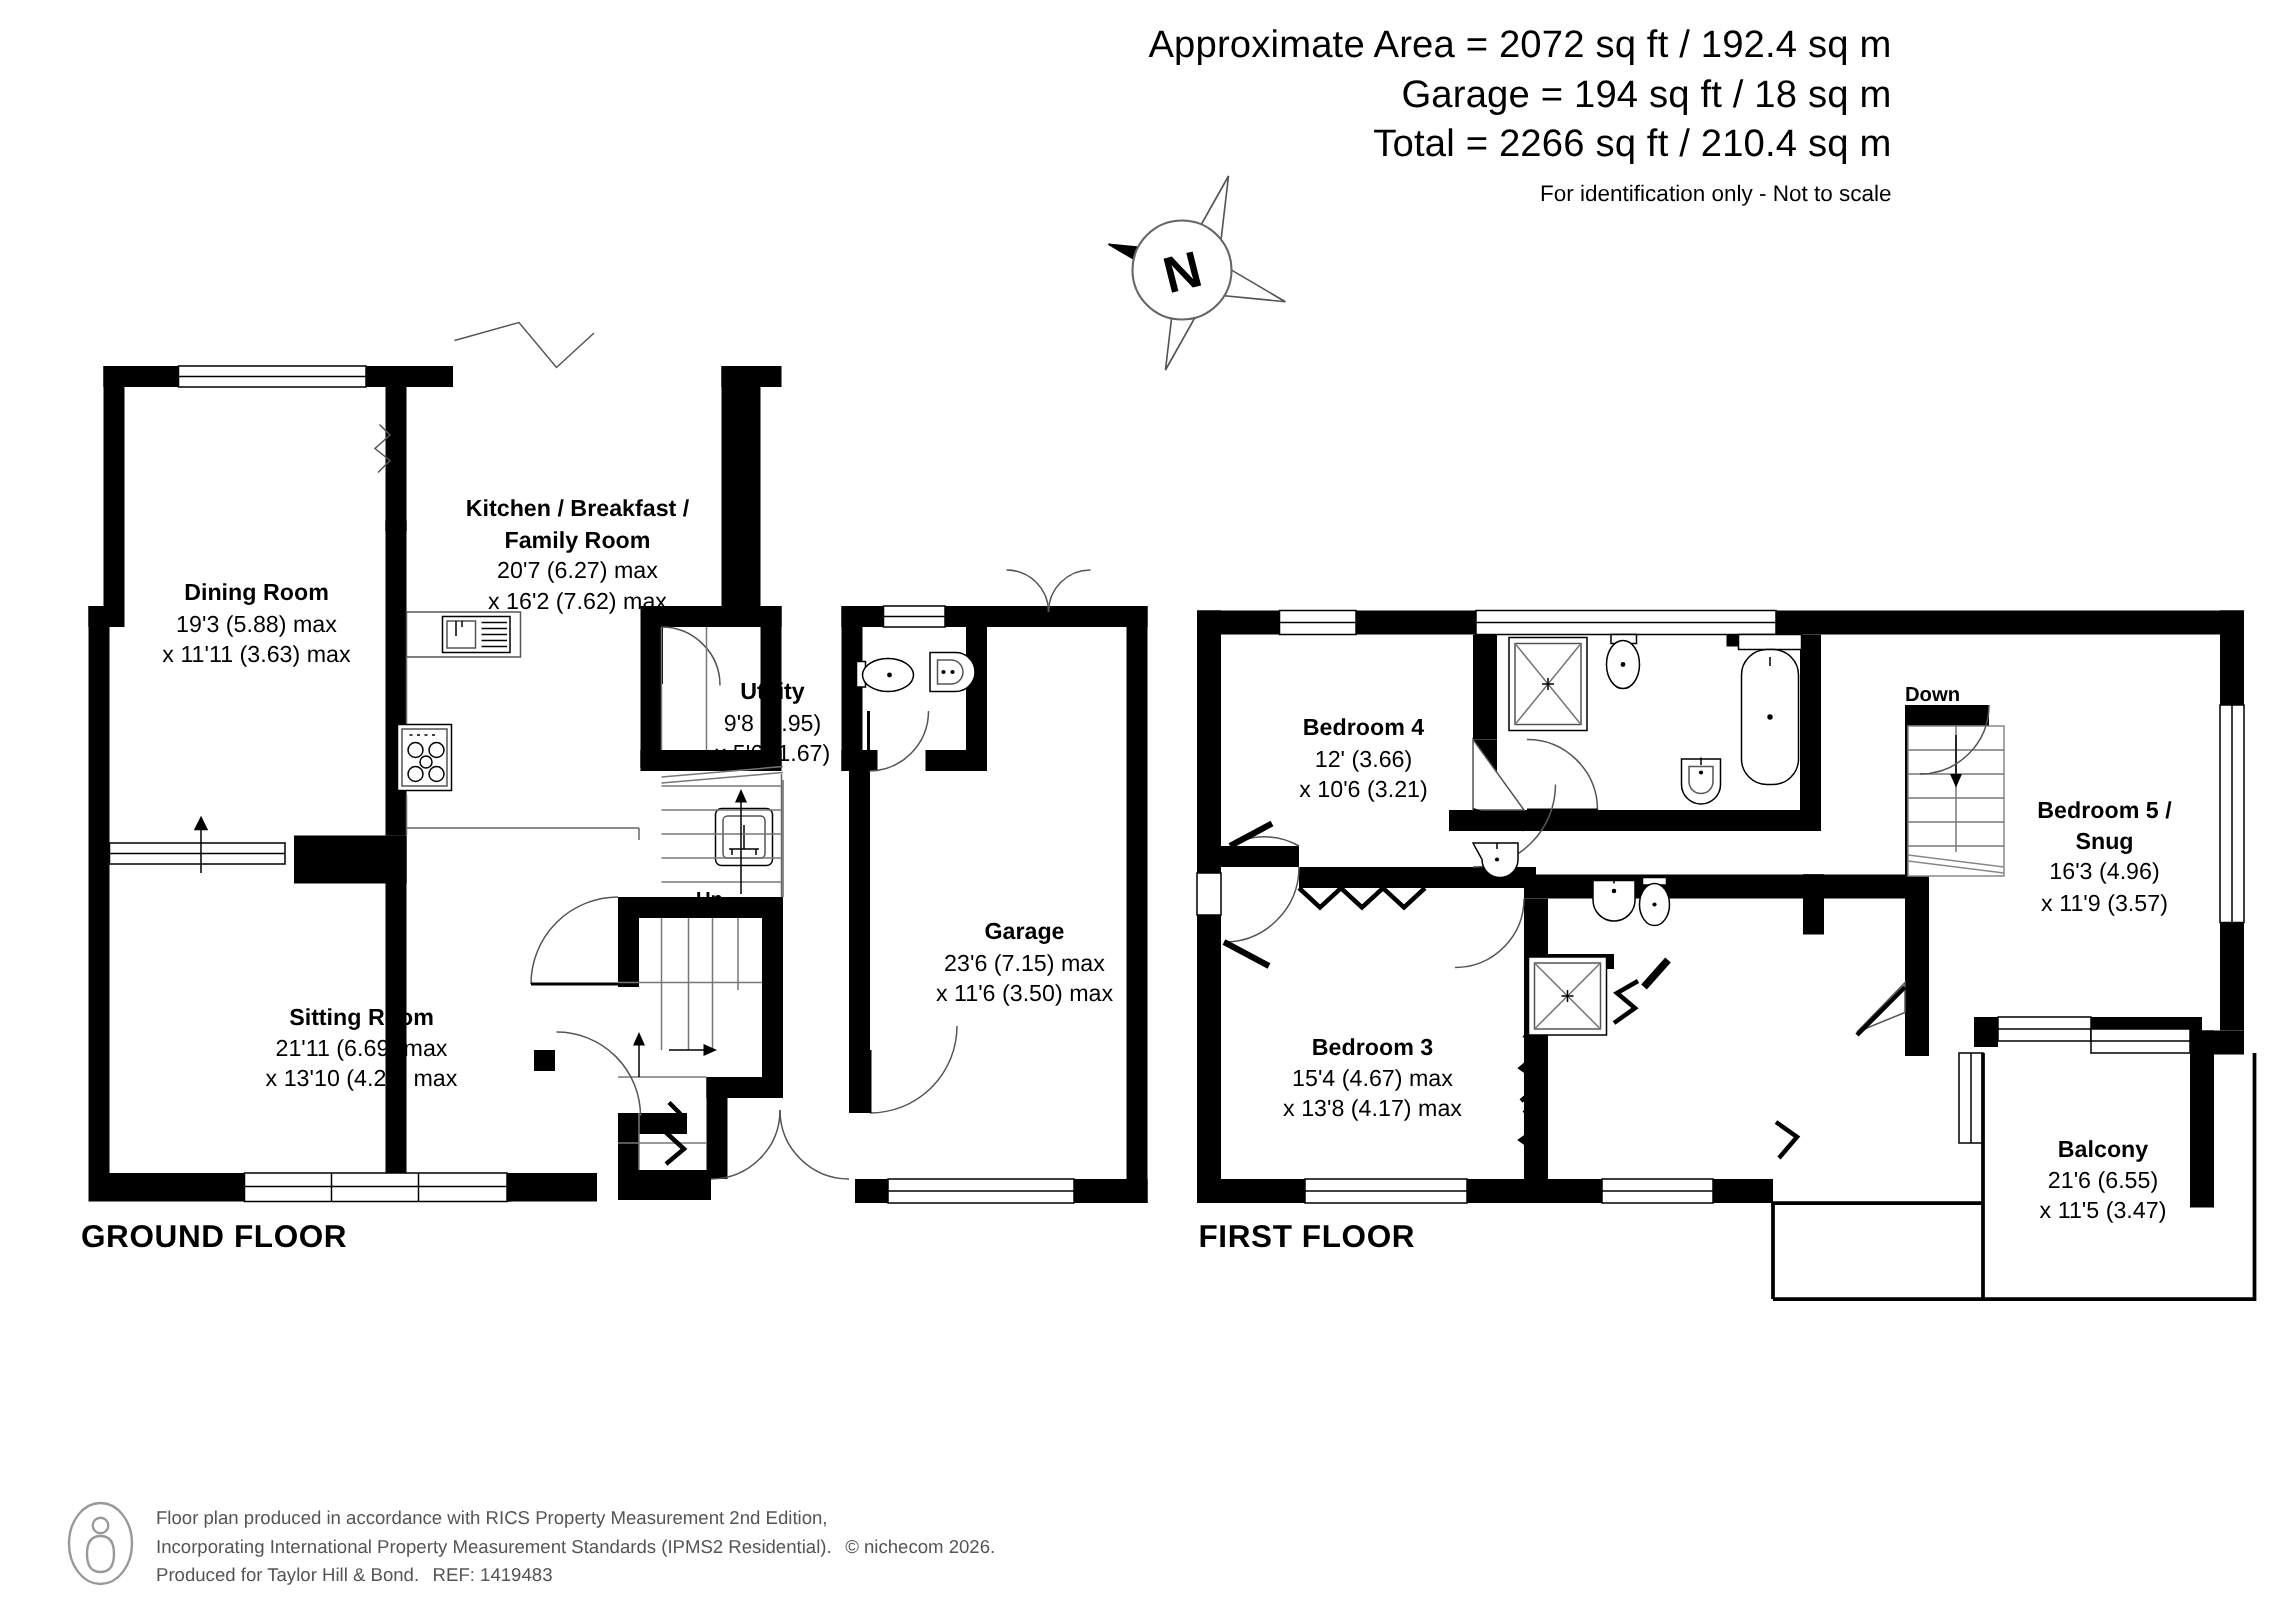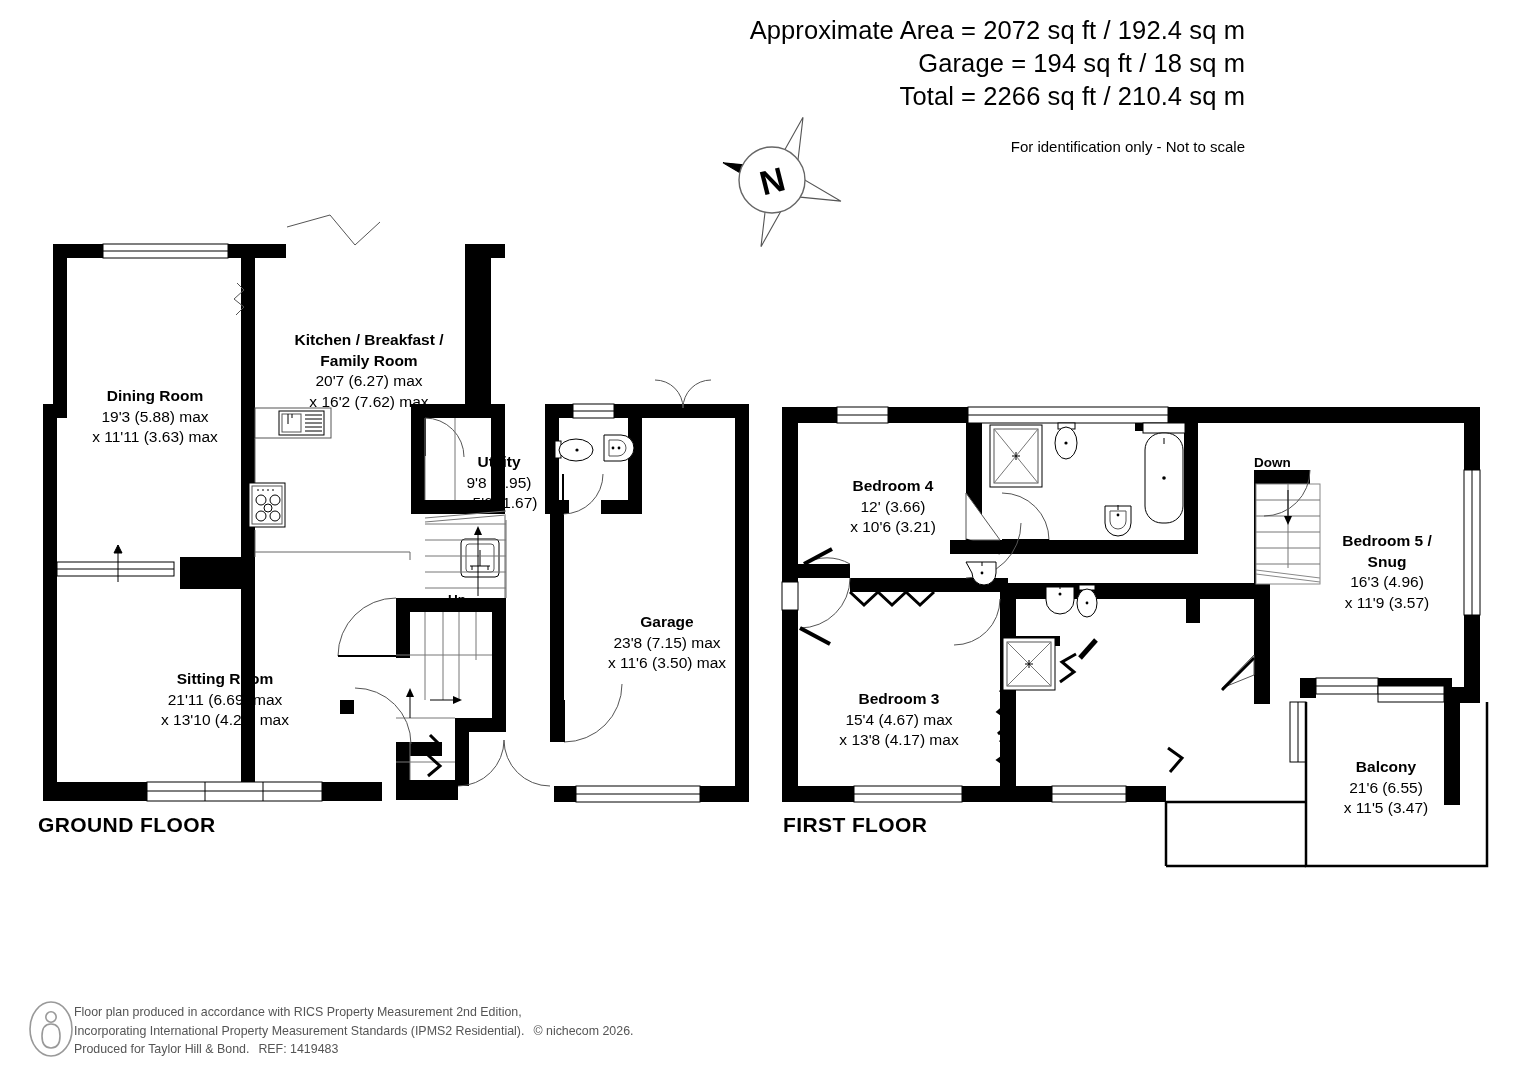--- a/index.html
+++ b/index.html
@@ -10,41 +10,41 @@
   body {
     width: 1527px;
     height: 1080px;
     position: relative;
     font-family: "Liberation Sans", sans-serif;
     color: #000000;
     overflow: hidden;
   }
   .page {
     position: absolute;
-    left: 0; top: 0;
+    left: 16px; top: 0;
     width: 1273px;
     height: 1080px;
   }
 
   
   #header {
     position: absolute;
     right: 28px;
     top: 14px;
     text-align: right;
     line-height: 1.30;
   }
   #header .big {
     font-size: 25.5px;
     letter-spacing: 0.1px;
     white-space: nowrap;
   }
   #header .small {
     font-size: 15px;
-    margin-top: 24px;
+    margin-top: 7px;
     white-space: nowrap;
   }
 
   
   .floor-caption {
     position: absolute;
     font-size: 21px;
     font-weight: bold;
     letter-spacing: 0.4px;
     white-space: nowrap;
@@ -83,20 +83,21 @@
     pointer-events: none;
   }
 
   
   #footer {
     position: absolute;
     left: 28px;
     top: 1000px;
     display: flex;
     align-items: center;
+    gap: 14px;
   }
   #footer .ftext {
     font-size: 12.4px;
     line-height: 1.52;
     color: #555555;
     white-space: nowrap;
   }
   #footer .ftext .sp { display: inline-block; width: 9px; }
   #footer .ftext .cp { font-size: 12.4px; }
 </style>
@@ -129,21 +130,21 @@
   </div>
 
   <div class="room-label" style="left:499px; top:452px;">
     <div class="rname">Utility</div>
     <div class="rdim">9'8 (2.95)</div>
     <div class="rdim">x 5'6 (1.67)</div>
   </div>
 
   <div class="room-label" style="left:667px; top:612px;">
     <div class="rname">Garage</div>
-    <div class="rdim">23'8 (7.15) max</div>
+    <div class="rdim">23'6 (7.15) max</div>
     <div class="rdim">x 11'6 (3.50) max</div>
   </div>
 
   <div class="room-label" style="left:225px; top:669px;">
     <div class="rname">Sitting Room</div>
     <div class="rdim">21'11 (6.69) max</div>
     <div class="rdim">x 13'10 (4.21) max</div>
   </div>
 
   <div class="mini-label" style="left:448px; top:592px;">Up</div>

